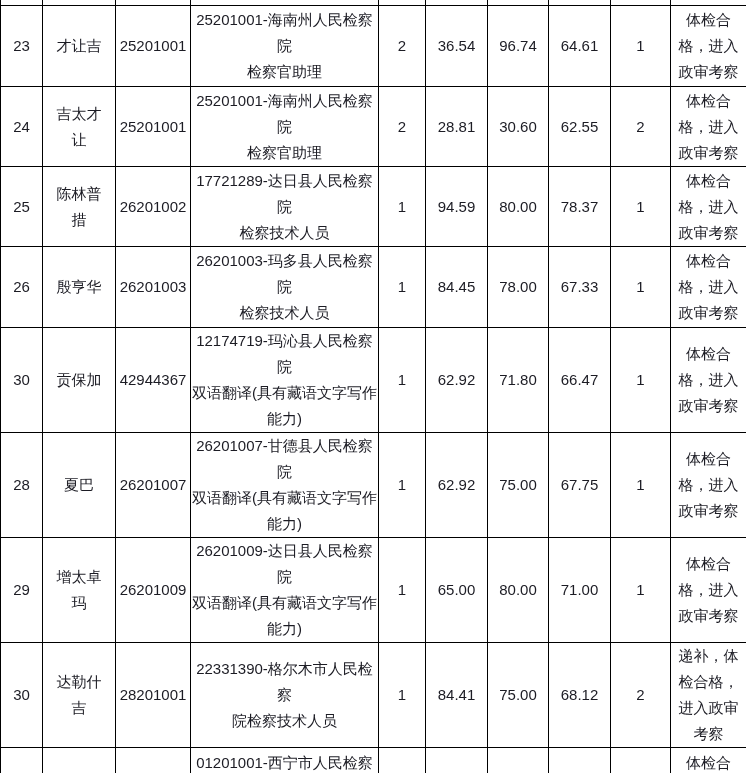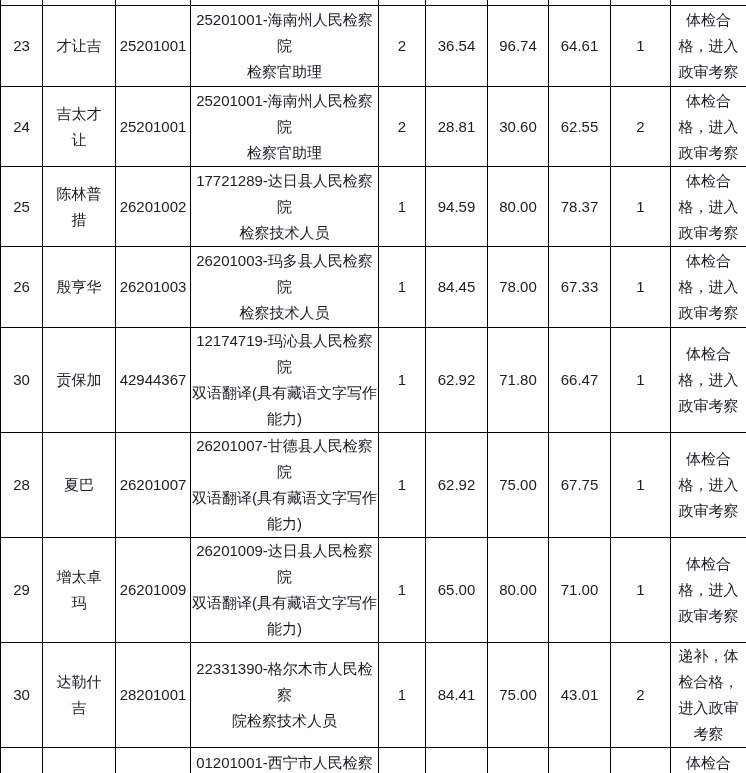--- a/index.html
+++ b/index.html
@@ -207,21 +207,21 @@
         <tr>
     <td class="cell-seq">30</td>
     <td class="cell-name">达勒什
 吉</td>
     <td class="cell-code">28201001</td>
     <td class="cell-position">22331390-格尔木市人民检察
 院检察技术人员</td>
     <td class="cell-count">1</td>
     <td class="cell-written">84.41</td>
     <td class="cell-interview">75.00</td>
-    <td class="cell-total">43.01</td>
+    <td class="cell-total">68.12</td>
     <td class="cell-rank">2</td>
     <td class="cell-status">递补，体
 检合格，
 进入政审
 考察</td>
   </tr>
         <tr>
     <td class="cell-seq">31</td>
     <td class="cell-name">张小红</td>
     <td class="cell-code">01201001</td>

